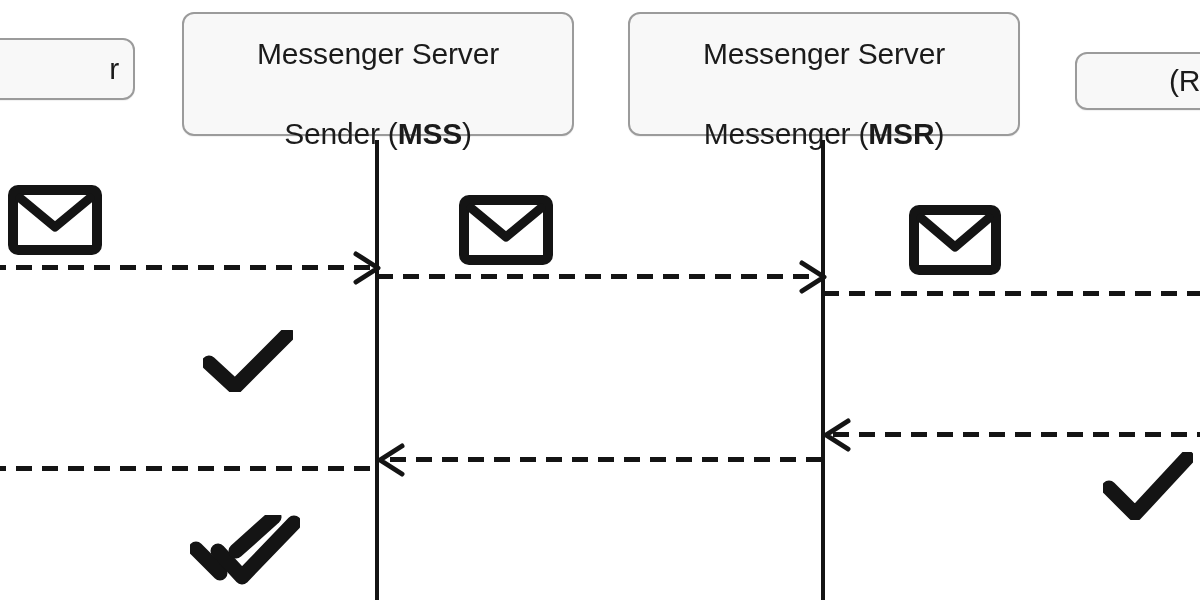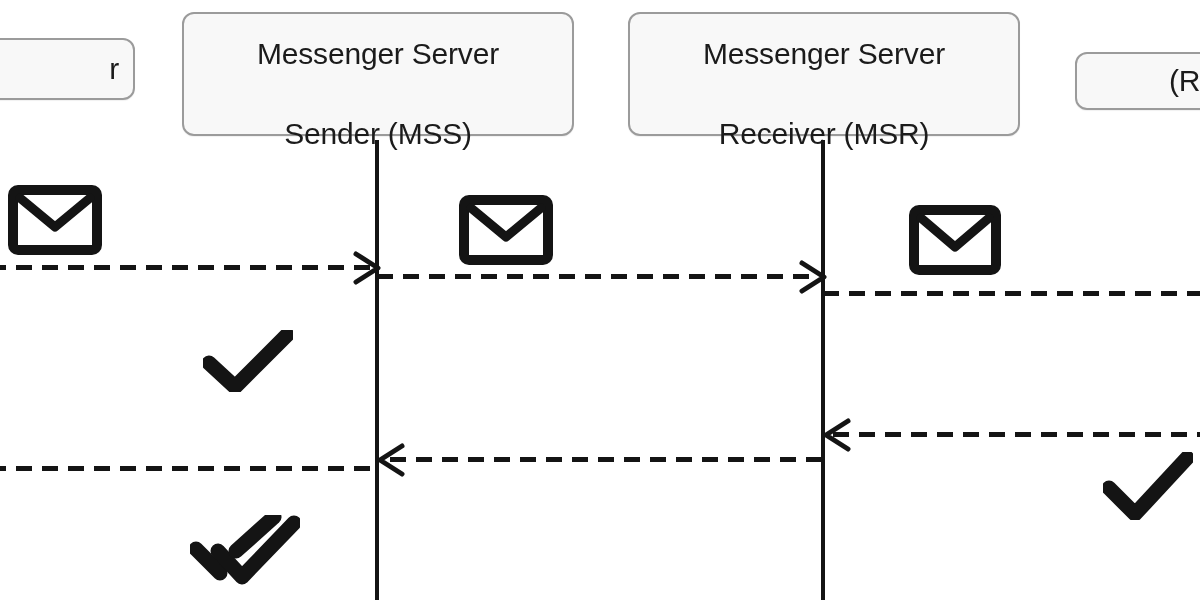--- a/index.html
+++ b/index.html
@@ -29,21 +29,21 @@
     font-size: 30px;
     line-height: 1.32;
     text-align: center;
     letter-spacing: -0.2px;
     display: flex;
     align-items: center;
     justify-content: center;
     box-shadow: 0 1px 1px rgba(0,0,0,0.06);
   }
   .participant .ptext { display: block; padding: 0 10px; white-space: pre-line; }
-  .participant b { font-weight: normal; }
+  .participant b { font-weight: bold; }
 
   
   .lifeline {
     position: absolute;
     width: 4px;
     background: #141414;
   }
 
   
   .msgline {
@@ -82,21 +82,21 @@
   <div class="participant" style="left:182px; top:12px; width:392px; height:124px;">
     <span class="ptext">
       <span>Messenger Server</span><br>
       <span>Sender (</span><b>MSS</b><span>)</span>
     </span>
   </div>
 
   <div class="participant" style="left:628px; top:12px; width:392px; height:124px;">
     <span class="ptext">
       <span>Messenger Server</span><br>
-      <span>Receiver (</span><b>MSR</b><span>)</span>
+      <span>Messenger (</span><b>MSR</b><span>)</span>
     </span>
   </div>
 
   <div class="participant" style="left:1075px; top:52px; width:260px; height:58px;">
     <span class="ptext" style="width:100%; text-align:left; padding-left:92px;">(R</span>
   </div>
 
   <div class="msgline" style="left:-10px; top:265px; width:380px;"></div>
 
   <div class="msgline" style="left:377px; top:274px; width:439px;"></div>

